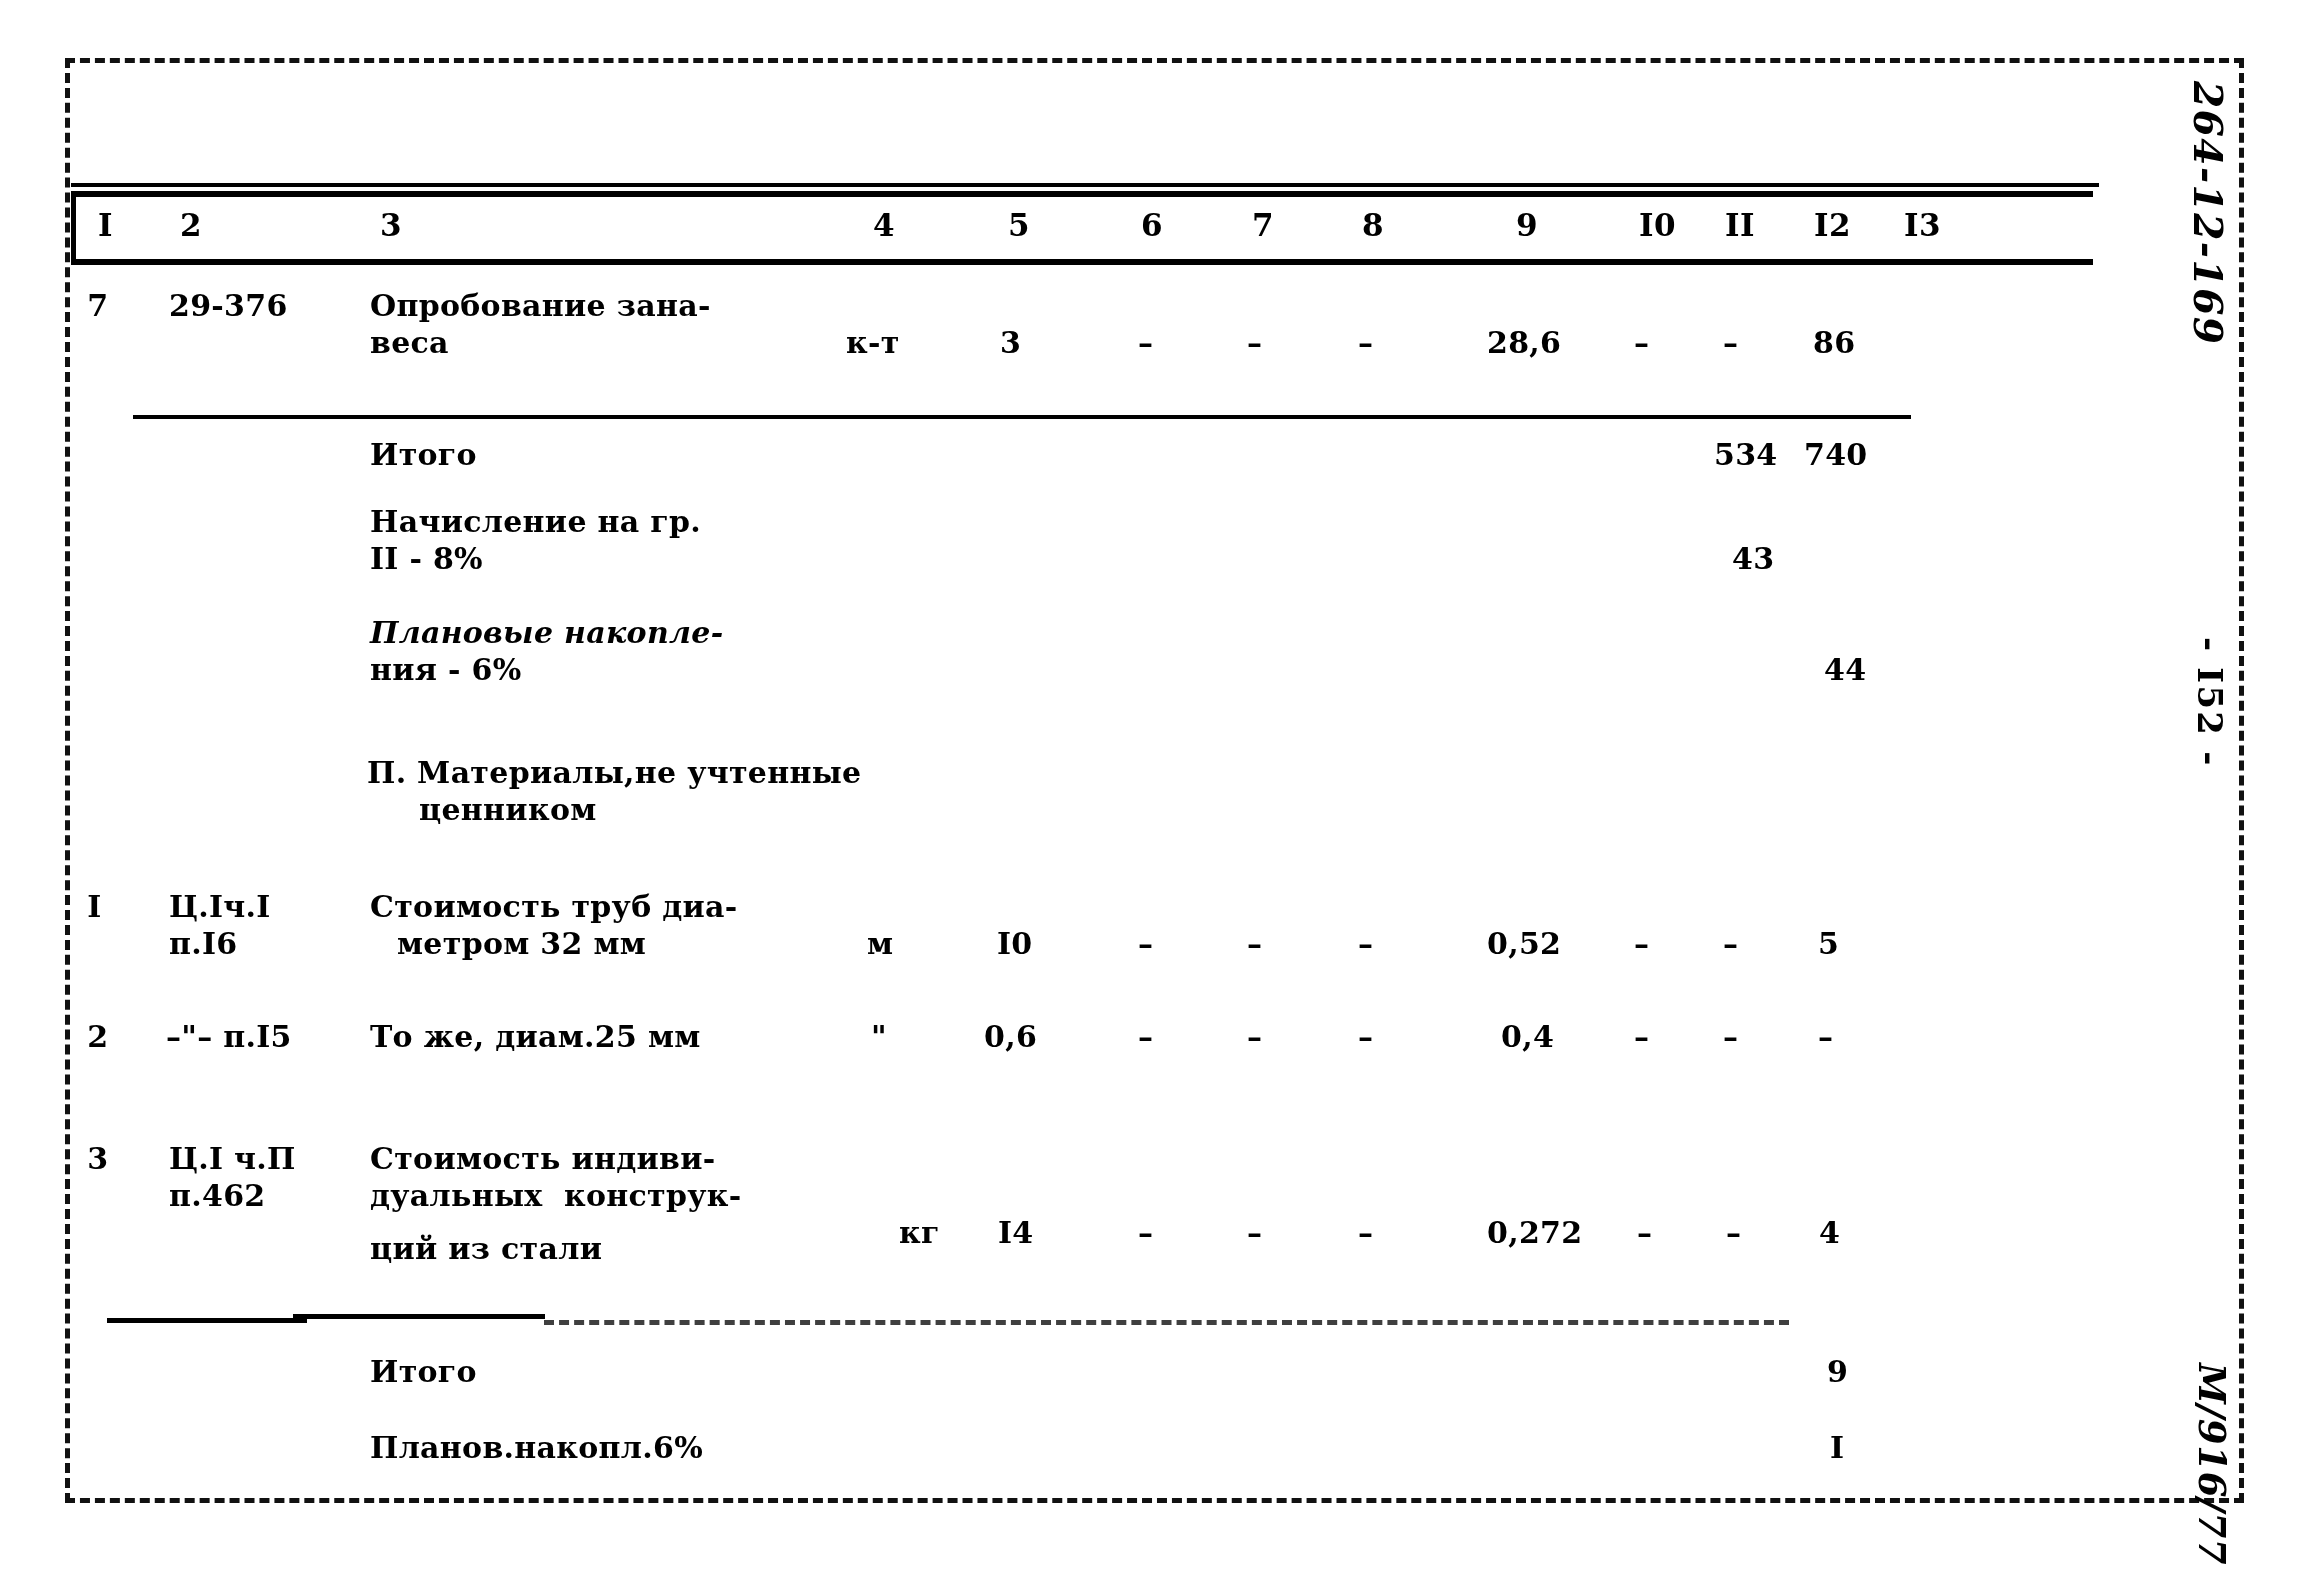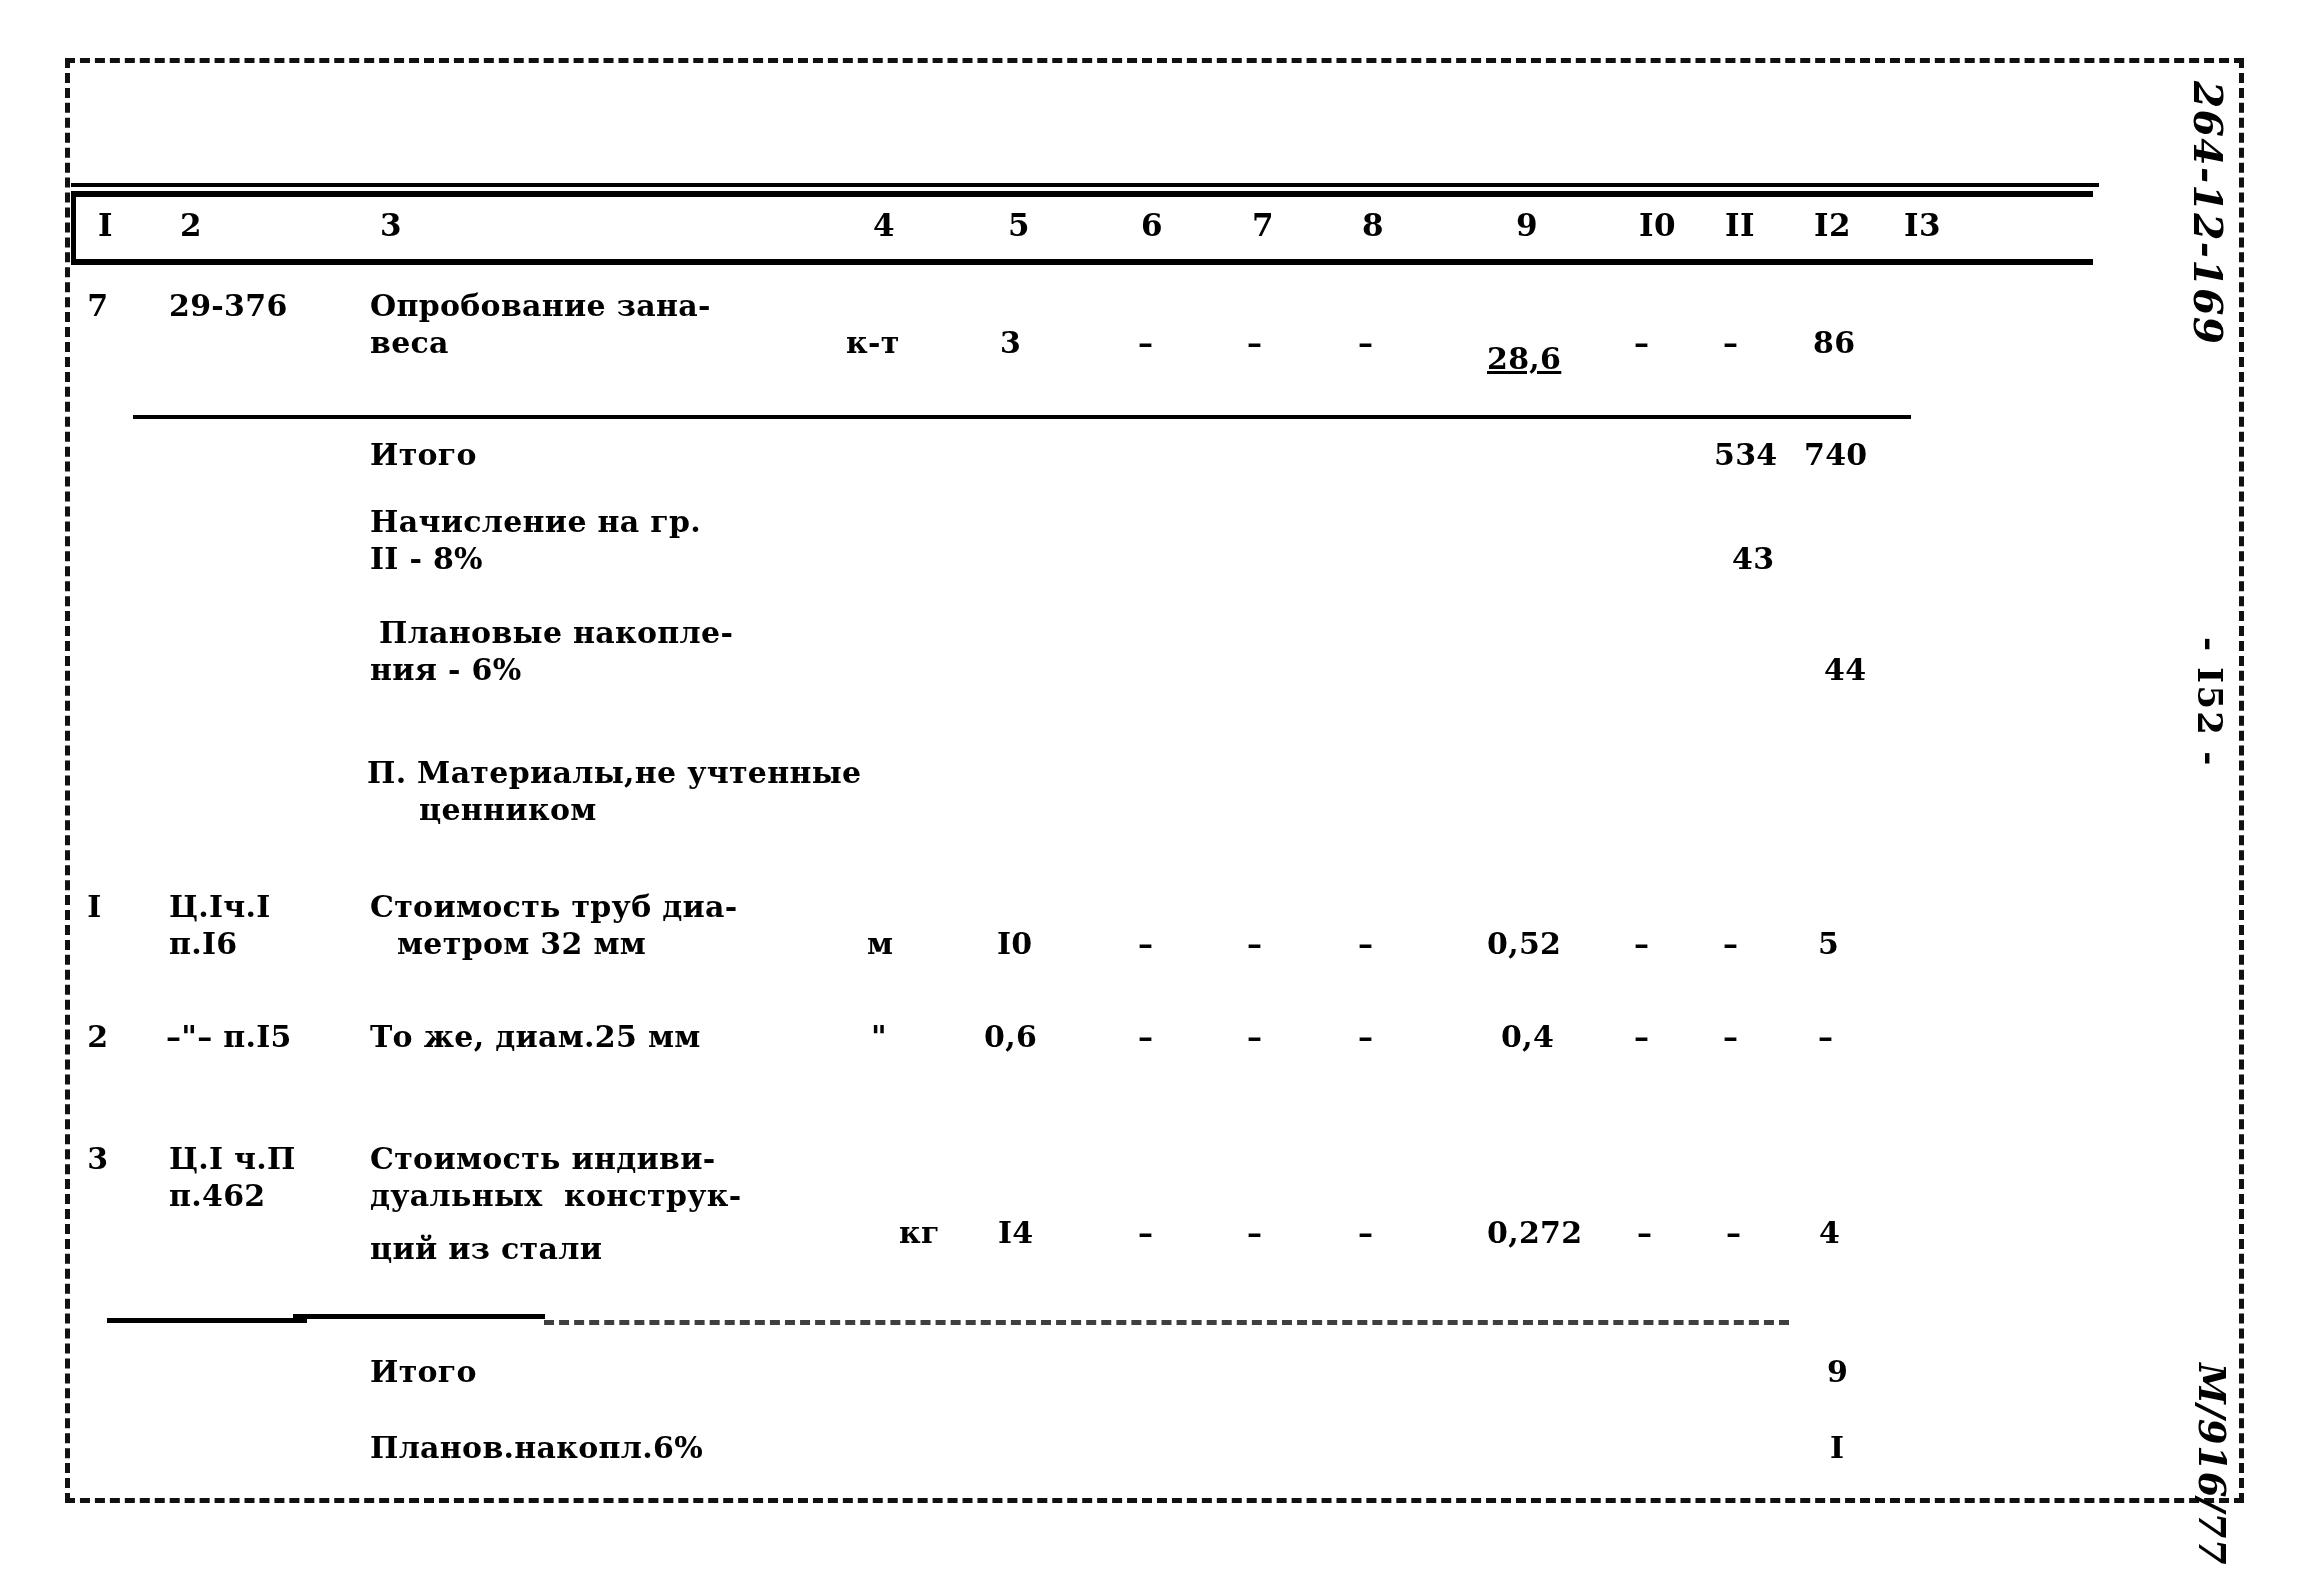--- a/index.html
+++ b/index.html
@@ -169,42 +169,42 @@
     <div class="row" style="top:96px; height:96px;">
       <span class="cell" style="left:16.3px;   top:7.4px;">7</span>
       <span class="cell" style="left:98px;  top:7.4px;">29-376</span>
       <span class="cell" style="left:299px;  top:7.4px;">Опробование зана-</span>
       <span class="cell" style="left:299px;  top:44px;">веса</span>
       <span class="cell" style="left:775px; top:44px;">к-т</span>
       <span class="cell" style="left:929px; top:44px;">3</span>
       <span class="cell" style="left:1067px; top:44px;">–</span>
       <span class="cell" style="left:1176px; top:44px;">–</span>
       <span class="cell" style="left:1287px; top:44px;">–</span>
-      <span class="cell" style="left:1416px; top:60px;text-decoration:underline;">28,6</span>
+      <span class="cell" style="left:1416px; top:44px;">28,6</span>
       <span class="cell" style="left:1563px; top:44px;">–</span>
       <span class="cell" style="left:1652px; top:44px;">–</span>
       <span class="cell" style="left:1742px; top:44px;">86</span>
     </div>
 
     <div class="rule" style="left:62px; top:230px; width:1778px;"></div>
 
     <div class="row" style="top:252px; height:52px;">
       <span class="cell" style="left:299px;  top:0px;">Итого</span>
       <span class="cell" style="left:1643px; top:0px;">534</span>
       <span class="cell" style="left:1733px; top:0px;">740</span>
     </div>
 
     <div class="row" style="top:319px; height:89px;">
       <span class="cell" style="left:299px;  top:0px;">Начисление на гр.</span>
       <span class="cell" style="left:299px;  top:37px;">II - 8%</span>
       <span class="cell" style="left:1661px; top:37px;">43</span>
     </div>
 
     <div class="row" style="top:430px; height:89px;">
-      <span class="cell" style="left:308px;  top:0px;">Плановые накопле-</span>
+      <span class="cell" style="left:299px;  top:0px;font-style:italic;">Плановые накопле-</span>
       <span class="cell" style="left:299px;  top:37px;">ния - 6%</span>
       <span class="cell" style="left:1753px; top:37px;">44</span>
     </div>
 
     <div class="row" style="top:570px; height:89px;">
       <span class="cell" style="left:296px; top:0px;">П. Материалы,не учтенные</span>
       <span class="cell" style="left:348px; top:37px;">ценником</span>
     </div>
 
     <div class="row" style="top:704px; height:96px;">

